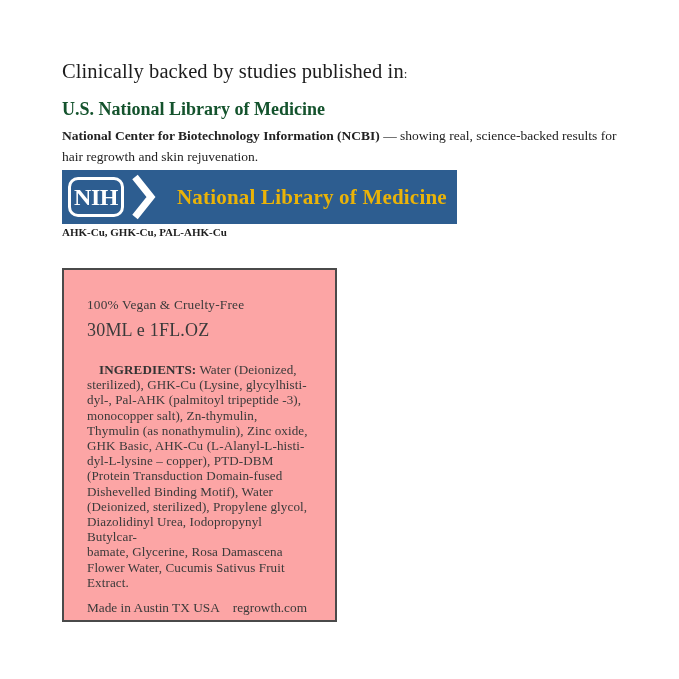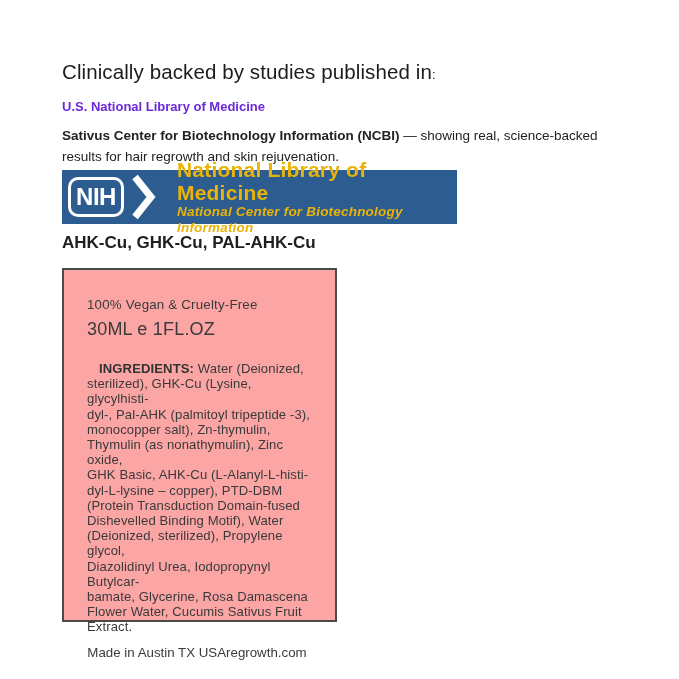--- a/index.html
+++ b/index.html
@@ -2,43 +2,43 @@
 <html><head>
 <meta charset="utf-8">
 <style>
   * { margin: 0; padding: 0; box-sizing: border-box; }
   html, body { background: #ffffff; }
   .canvas {
     position: relative;
     width: 679px;
     height: 679px;
     background: #ffffff;
-    font-family: Liberation Sans, sans-serif;
+    font-family: Liberation Serif, serif;
     overflow: hidden;
   }
   .page-title {
     position: absolute;
     left: 62px;
     top: 60px;
     font-size: 20.5px;
     font-weight: 400;
     color: #1c1c1c;
     letter-spacing: 0.1px;
   }
   .title-colon {
     font-size: 13px;
     letter-spacing: 0;
   }
   .subhead-1 {
     position: absolute;
     left: 62px;
     top: 99px;
-    font-size: 13px;
+    font-size: 18px;
     font-weight: 700;
-    color: #6d28d9;
+    color: #14532d;
   }
   .subhead-2 {
     position: absolute;
     left: 62px;
     top: 125px;
     width: 567px;
     font-size: 13.5px;
     font-weight: 400;
     color: #222222;
     line-height: 21px;
@@ -88,22 +88,22 @@
   .banner-subtitle {
     font-size: 13.5px;
     font-style: italic;
     font-weight: 600;
     line-height: 16px;
     letter-spacing: 0.2px;
   }
   .peptides-line {
     position: absolute;
     left: 62px;
-    top: 233px;
-    font-size: 17px;
+    top: 226px;
+    font-size: 11px;
     font-weight: 700;
     color: #1f1f1f;
   }
   .label-box {
     position: absolute;
     left: 62px;
     top: 268px;
     width: 275px;
     height: 354px;
     border: 2px solid #4a4a4a;
@@ -124,46 +124,45 @@
     margin-top: 21px;
     font-size: 13.1px;
     line-height: 15.2px;
     letter-spacing: 0.1px;
   }
   .ingredients strong { font-weight: 700; color: #333333; padding-left: 12px; }
   .ingredients-rest { white-space: pre-line; }
   .box-footer {
     margin-top: 10px;
     display: flex;
-    justify-content: center;
+    justify-content: space-between;
     padding-right: 8px;
     font-size: 13.3px;
   }
 </style>
 </head>
 <body>
 
 <div class="canvas">
 
   <h1 class="page-title"><span>Clinically backed by studies published in</span><span class="title-colon">:</span></h1>
 
   <div class="subhead-1">U.S. National Library of Medicine</div>
 
-  <p class="subhead-2"><strong>Sativus Center for Biotechnology Information (NCBI)</strong><span> — showing real, science-backed results for hair regrowth and skin rejuvenation.</span></p>
+  <p class="subhead-2"><strong>National Center for Biotechnology Information (NCBI)</strong><span> — showing real, science-backed results for hair regrowth and skin rejuvenation.</span></p>
 
   <div class="nih-banner" style="background: rgb(45, 93, 144); gap: 11px;">
     <div class="nih-logo">
       <span class="nih-logo-text">NIH</span>
     </div>
     <svg class="nih-chevron" width="24" height="48" viewBox="0 0 24 48" aria-hidden="true">
       <polyline points="3,4 19,24 3,44" fill="none" stroke="#ffffff" stroke-width="7" stroke-linejoin="miter"></polyline>
     </svg>
     <div class="banner-text">
       <div class="banner-title">National Library of Medicine</div>
-      <div class="banner-subtitle">National Center for Biotechnology Information</div>
     </div>
   </div>
 
   <div class="peptides-line">AHK-Cu, GHK-Cu, PAL-AHK-Cu</div>
 
   <div class="label-box">
     <div class="vegan-line">100% Vegan &amp; Cruelty-Free</div>
     <div class="volume-line">30ML e 1FL.OZ</div>
     <div class="ingredients">
       <div><strong>INGREDIENTS:</strong><span> Water (Deionized,</span></div>

